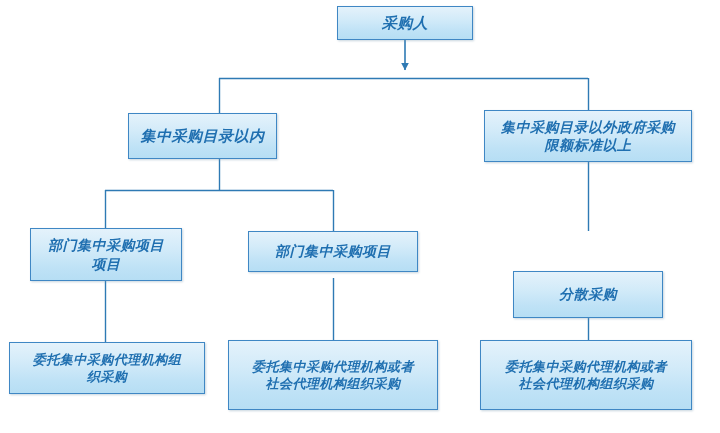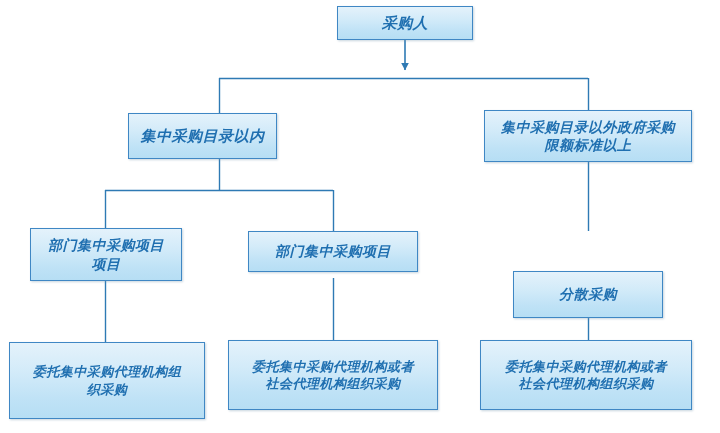--- a/index.html
+++ b/index.html
@@ -101,21 +101,21 @@
   </div>
 
   <div class="node fs-14" style="left:248px; top:231px; width:170px; height:41px;">
     <span class="node-text">部门集中采购项目</span>
   </div>
 
   <div class="node fs-14" style="left:513px; top:231px; width:150px; height:47px;margin-top:40px;">
     <span class="node-text">分散采购</span>
   </div>
 
-  <div class="node fs-13" style="left:9px; top:342px; width:196px; height:77px;">
+  <div class="node fs-13" style="left:9px; top:342px; width:196px; height:52px;">
     <span class="node-text">委托集中采购代理机构组
 织采购</span>
   </div>
 
   <div class="node fs-13" style="left:228px; top:340px; width:210px; height:70px;">
     <span class="node-text">委托集中采购代理机构或者
 社会代理机构组织采购</span>
   </div>
 
   <div class="node fs-13" style="left:480px; top:340px; width:212px; height:70px;">

